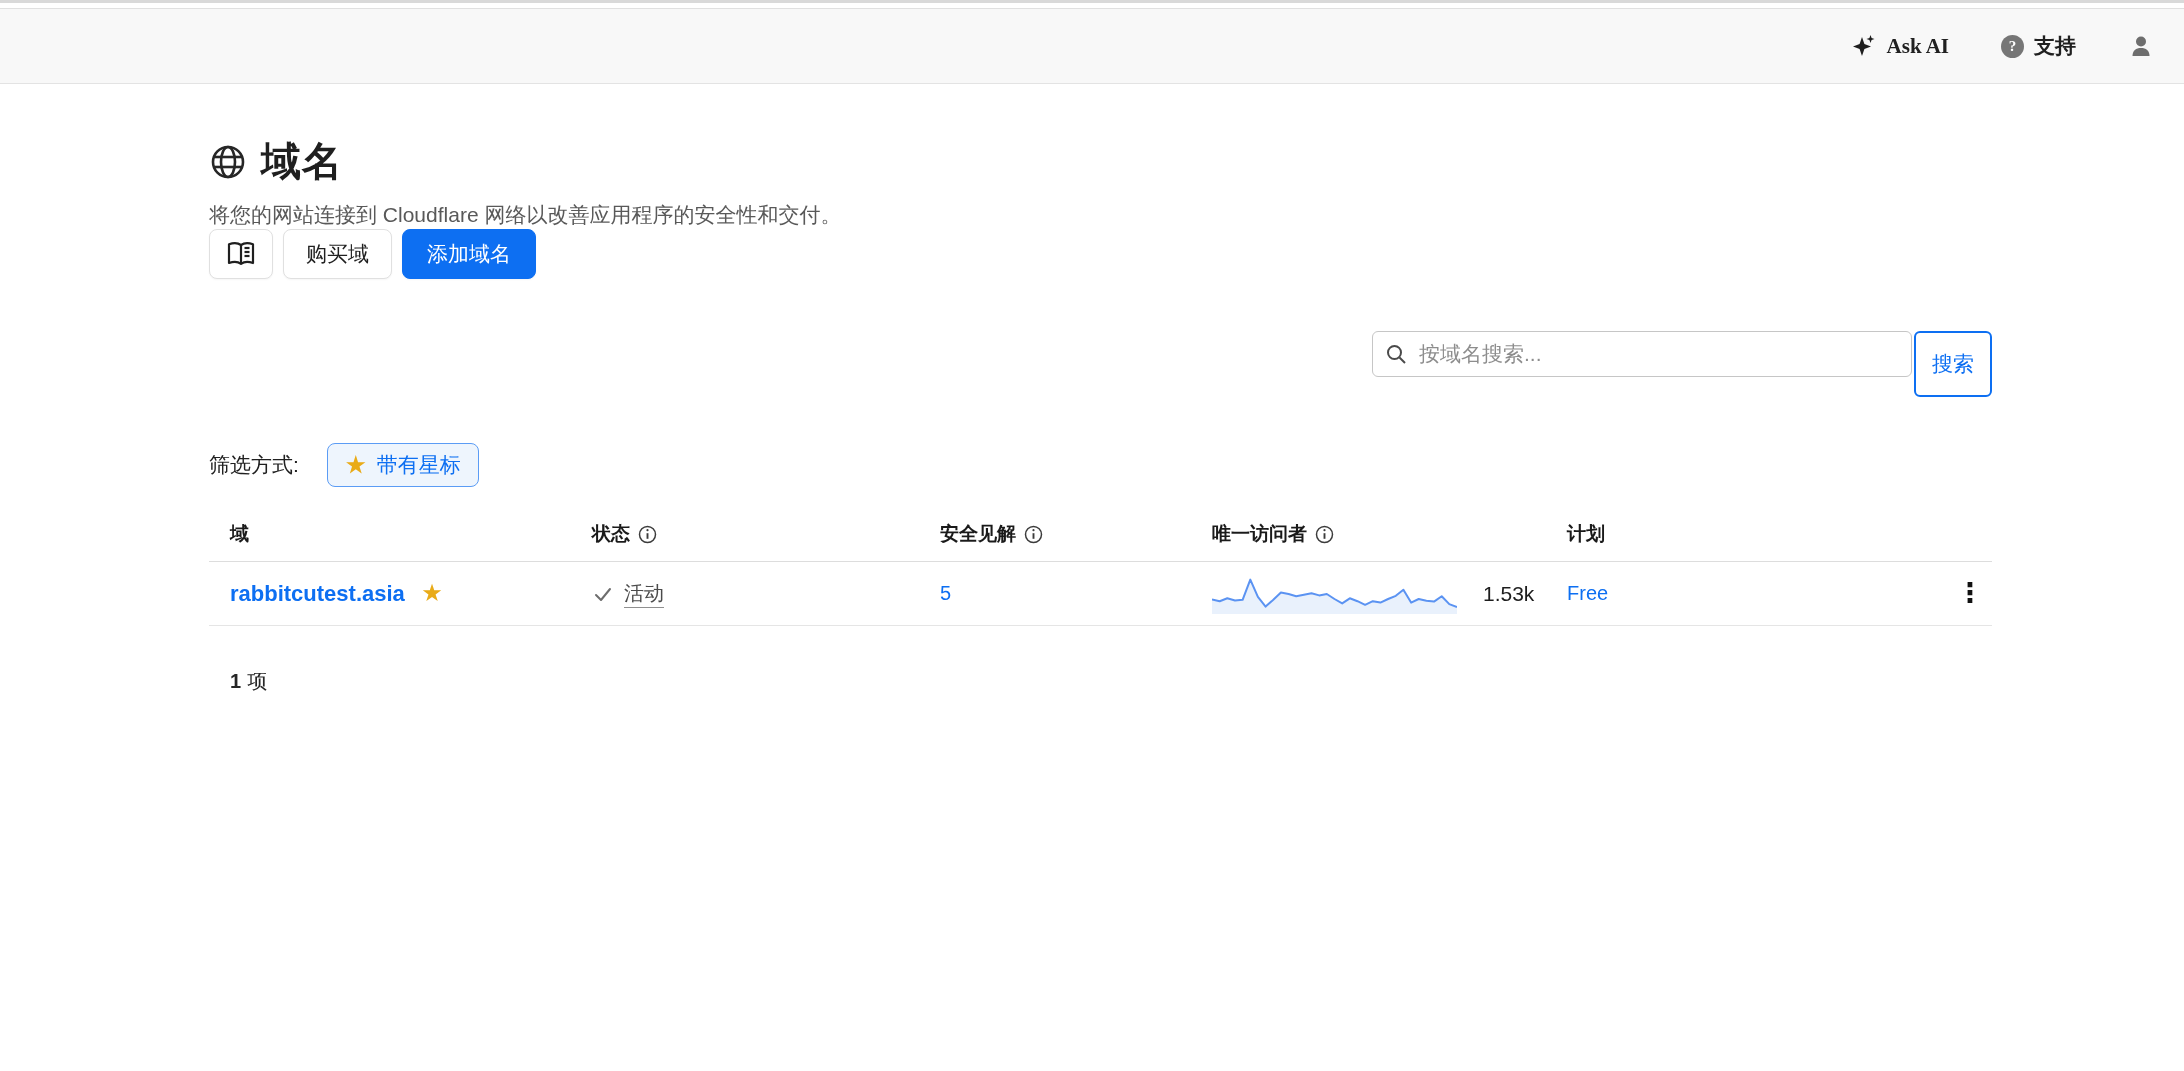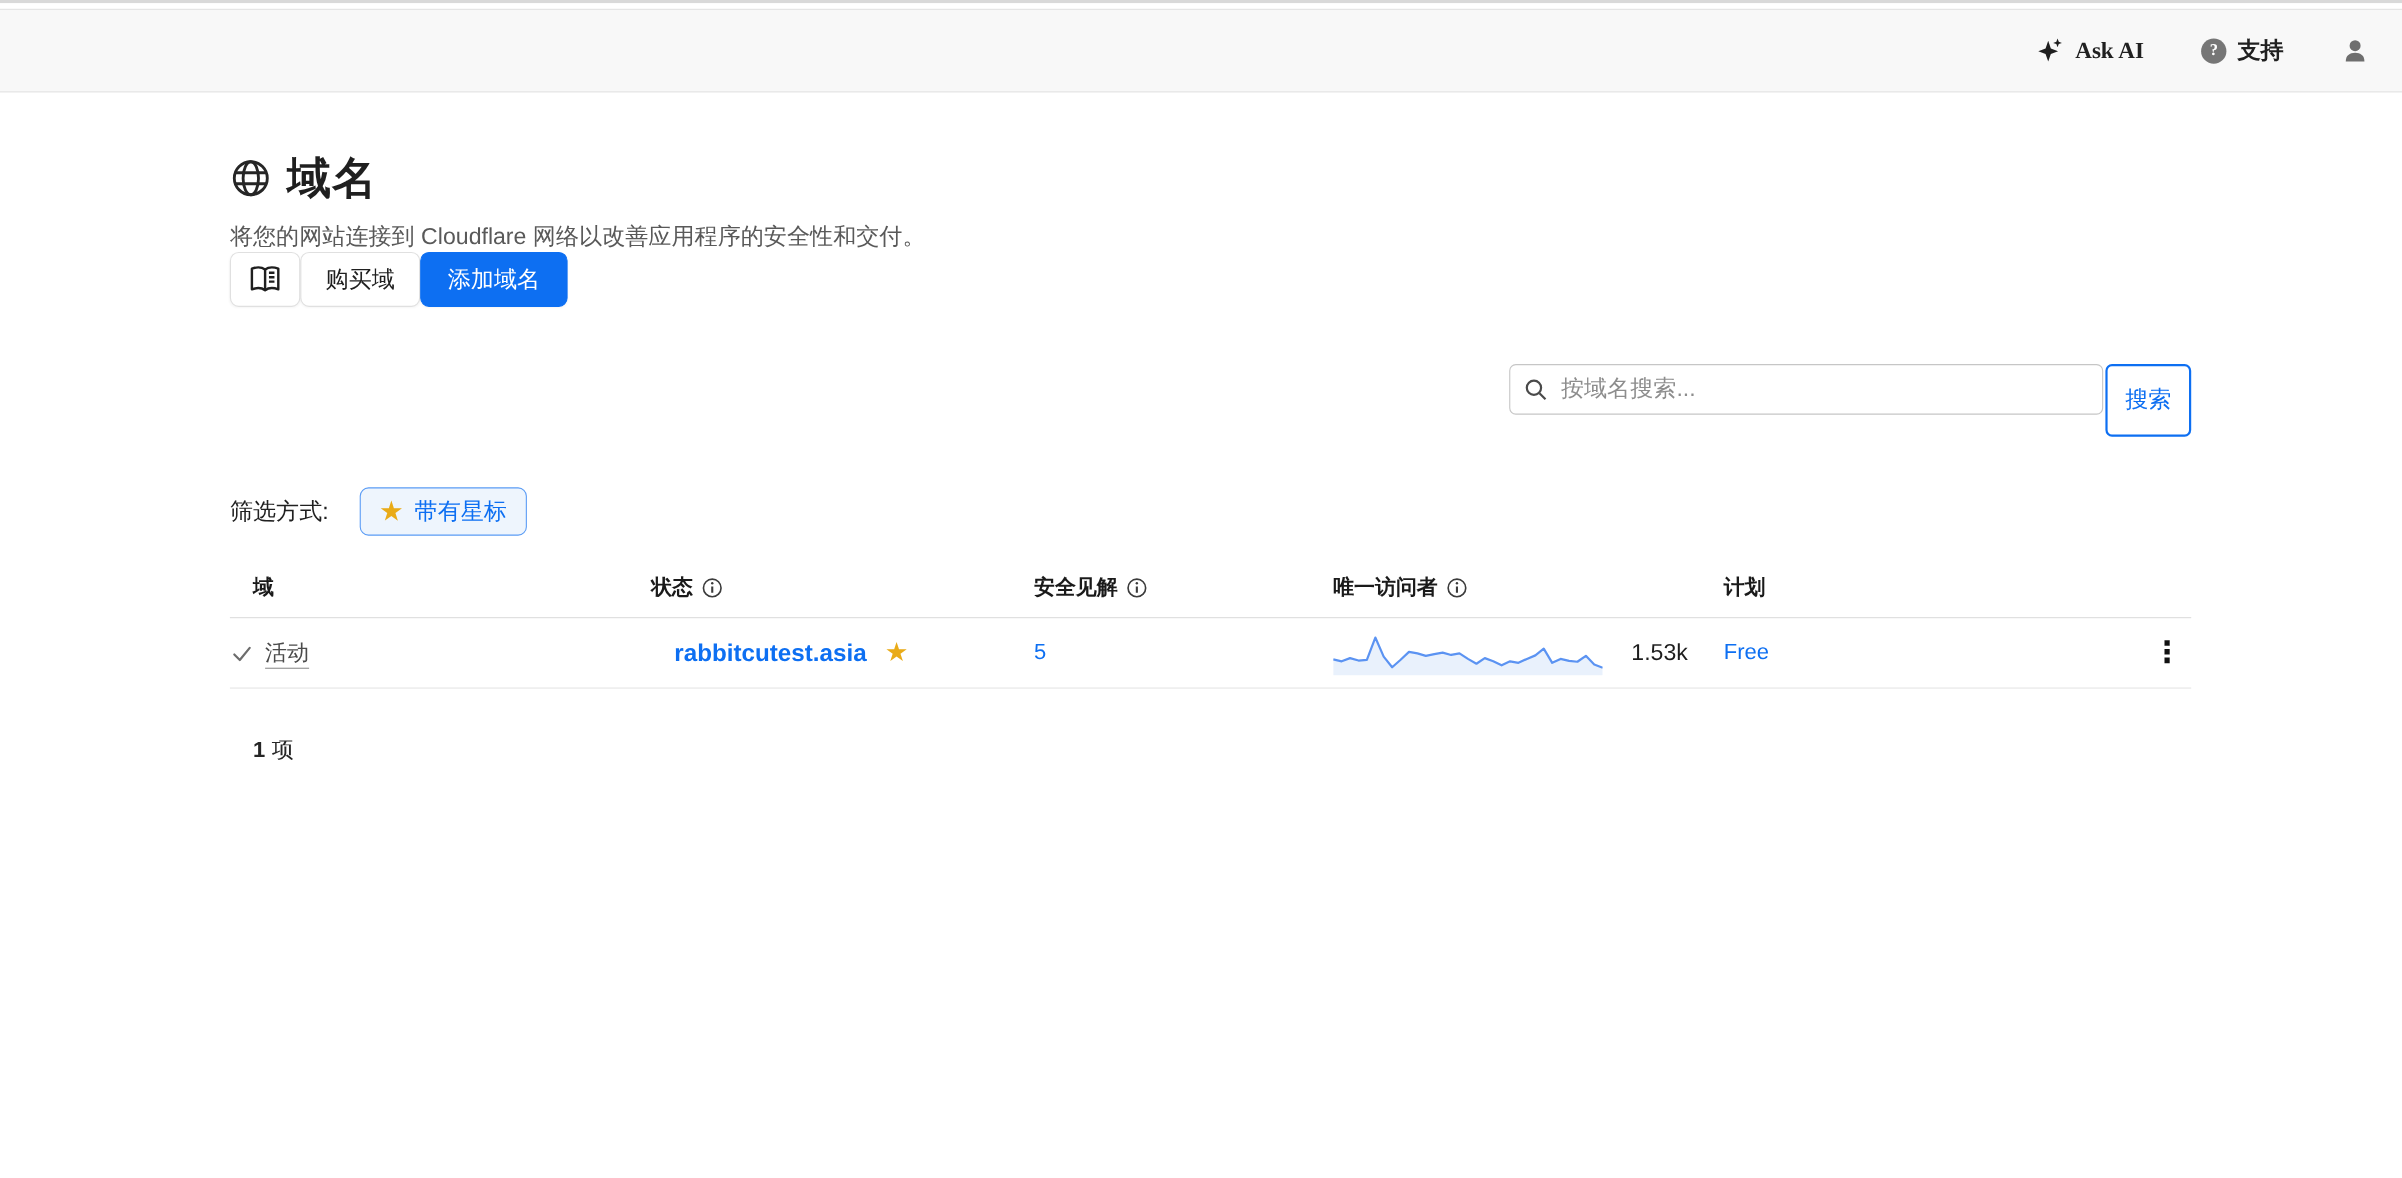--- a/index.html
+++ b/index.html
@@ -30,21 +30,21 @@
   }
   .band-item{display:flex;align-items:center;gap:10px;font-size:21px;font-weight:600;color:#202020;cursor:pointer;font-family:Liberation Serif, serif;}
   .help-circle{width:23px;height:23px;border-radius:50%;background:#767676;color:#fff;
     display:flex;align-items:center;justify-content:center;font-size:15px;font-weight:700;}
   
   .content{width:1783px;margin-left:209px;padding-top:50px;}
   .title-row{display:flex;align-items:flex-start;justify-content:space-between;flex-direction:column;}
   .title-left{display:flex;align-items:center;gap:14px;}
   h1{font-size:40px;font-weight:700;letter-spacing:1px;}
   .subtitle{margin-top:12px;font-size:21px;color:var(--text-gray);}
-  .title-buttons{display:flex;gap:0;align-items:flex-start;border-radius:17px;}
+  .title-buttons{display:flex;gap:10px;align-items:flex-start;border-radius:17px;}
   .btn{height:50px;border-radius:8px;border:1px solid #e0e0e0;background:#fff;
     display:flex;align-items:center;justify-content:center;font-size:21px;color:#202020;
     cursor:pointer;box-shadow:0 1px 2px rgba(0,0,0,.04);}
   .btn-icon{width:64px;}
   .btn-buy{padding:0 22px;}
   .btn-primary{background:var(--blue);border-color:var(--blue);color:#fff;padding:0 24px;font-weight:500;}
   
   .search-row{margin-top:52px;display:flex;justify-content:flex-end;align-items:flex-start;}
   .search-box{position:relative;width:540px;}
   .search-box input{
@@ -211,32 +211,32 @@
           </svg>
         </span>
       </div>
       <div class="cell">
         <span>计划</span>
       </div>
       <div class="cell"></div>
     </div>
 
     <div class="t-grid t-row">
-      <div class="cell status-cell">
-        <span>
-          <svg width="22" height="22" viewBox="0 0 22 22" fill="none" stroke="#6d6d6d" stroke-width="2" stroke-linecap="round" stroke-linejoin="round">
-            <polyline points="4,12 9,17 18,6"></polyline>
-          </svg>
-        </span>
-        <span class="status-text">活动</span>
-      </div>
       <div class="cell first">
         <a class="domain-link">rabbitcutest.asia</a>
         <span class="star row-star">★</span>
       </div>
+      <div class="cell status-cell">
+        <span>
+          <svg width="22" height="22" viewBox="0 0 22 22" fill="none" stroke="#6d6d6d" stroke-width="2" stroke-linecap="round" stroke-linejoin="round">
+            <polyline points="4,12 9,17 18,6"></polyline>
+          </svg>
+        </span>
+        <span class="status-text">活动</span>
+      </div>
       <div class="cell">
         <a class="link">5</a>
       </div>
       <div class="cell visitors-cell">
         <span>
           <svg id="sparkline-svg" width="245" height="40" viewBox="0 0 245 40">
             <polygon id="spark-area" fill="#e9f1fc" points="0.0,25.4 7.7,27.2 15.3,24.3 23.0,26.5 30.6,25.8 38.3,5.6 45.9,22.9 53.6,32.6 61.3,25.8 68.9,18.6 76.6,20.0 84.2,22.2 91.9,20.7 99.5,19.3 107.2,21.4 114.8,20.0 122.5,25.0 130.2,29.4 137.8,24.3 145.5,27.2 153.1,30.8 160.8,27.2 168.4,28.6 176.1,25.0 183.8,21.8 191.4,15.7 199.1,28.6 206.7,25.0 214.4,26.8 222.0,27.6 229.7,22.2 237.3,30.1 245.0,33.0 245,40 0,40"></polygon>
             <polyline id="spark-line" fill="none" stroke="#5b93f2" stroke-width="2" stroke-linejoin="round" points="0.0,25.4 7.7,27.2 15.3,24.3 23.0,26.5 30.6,25.8 38.3,5.6 45.9,22.9 53.6,32.6 61.3,25.8 68.9,18.6 76.6,20.0 84.2,22.2 91.9,20.7 99.5,19.3 107.2,21.4 114.8,20.0 122.5,25.0 130.2,29.4 137.8,24.3 145.5,27.2 153.1,30.8 160.8,27.2 168.4,28.6 176.1,25.0 183.8,21.8 191.4,15.7 199.1,28.6 206.7,25.0 214.4,26.8 222.0,27.6 229.7,22.2 237.3,30.1 245.0,33.0"></polyline>
           </svg>
         </span>

